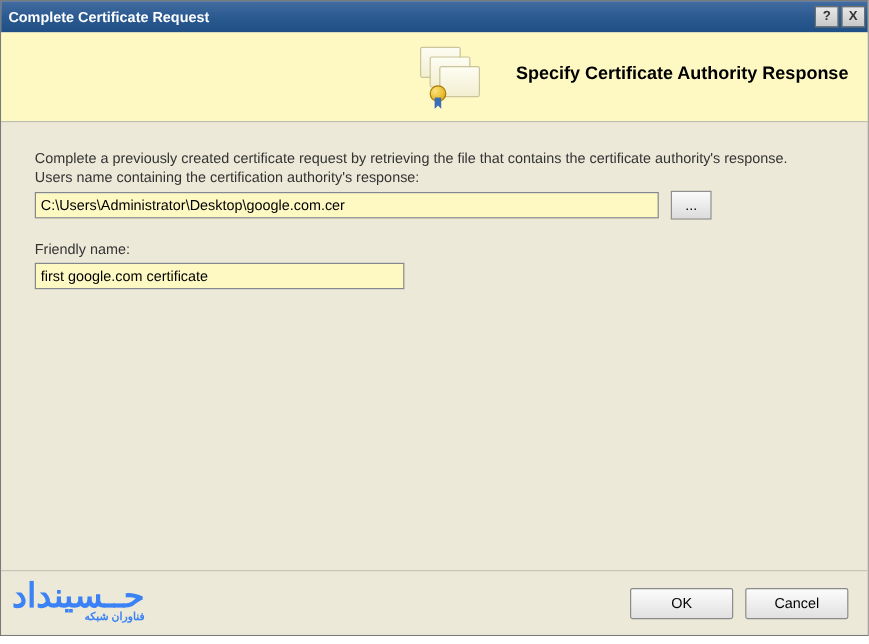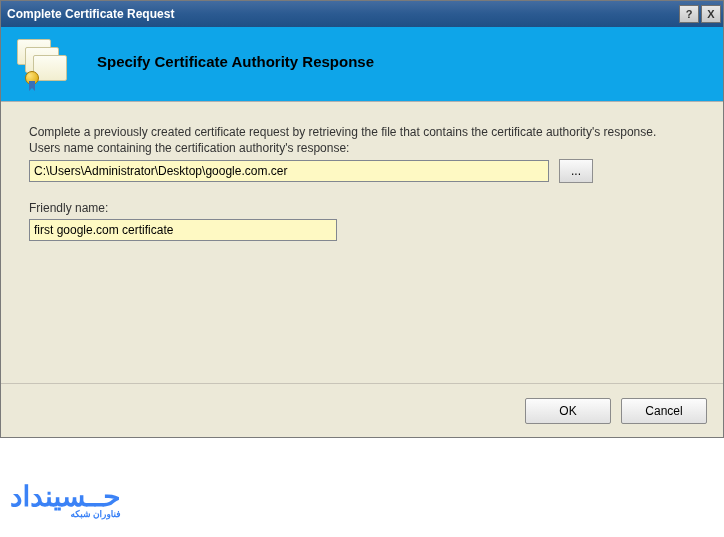--- a/index.html
+++ b/index.html
@@ -7,21 +7,21 @@
       font-family: "Segoe UI", Tahoma, sans-serif;
       font-size: 12px;
       background: #fff;
       width: 724px;
       height: 537px;
       overflow: hidden;
       position: relative;
     }
     .window {
       width: 724px;
-      height: 438px;
+      height: 530px;
       border: 1px solid #7a7a7a;
       background: #ece9d8;
       display: flex;
       flex-direction: column;
     }
     .titlebar {
       height: 26px;
       background: linear-gradient(to bottom, #436ca0 0%, #2b5a91 50%, #1f4f85 100%);
       display: flex;
       align-items: center;
@@ -45,26 +45,27 @@
       display: flex;
       align-items: center;
       justify-content: center;
       font-family: Arial, sans-serif;
       font-size: 11px;
       font-weight: bold;
       color: #333;
       cursor: pointer;
     }
     .header-section {
-      background: #0ea5e9;
+      background: #fef9c3;
       border-bottom: 1px solid #b0b0b0;
       padding: 12px 16px 18px 16px;
       display: flex;
       align-items: center;
       gap: 28px;
+      justify-content: flex-end;
     }
     .cert-icon {
       width: 52px;
       height: 44px;
       position: relative;
       flex-shrink: 0;
     }
     .cert-page {
       position: absolute;
       width: 34px;

